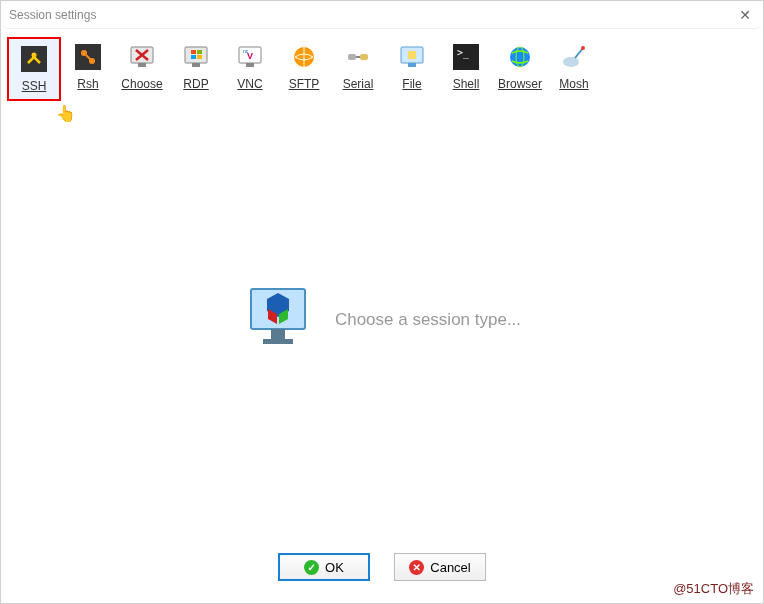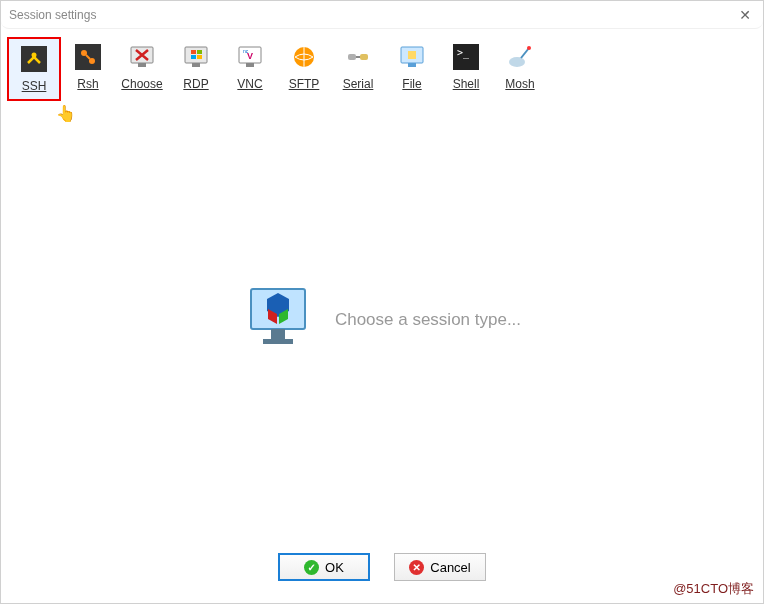--- a/index.html
+++ b/index.html
@@ -121,20 +121,30 @@
       <span class="tool-icon">
           <svg width="26" height="26">
             <rect width="26" height="26" fill="#222"></rect>
             <text x="4" y="12" font-size="10" fill="#fff" font-family="monospace">&gt;_</text>
           </svg>
         </span>
       <span class="tool-label">Shell</span>
     </div>
     <div class="tool-item">
       <span class="tool-icon">
+          <svg width="24" height="24">
+            <circle cx="12" cy="12" r="10" fill="#1a8cff"></circle>
+            <path d="M4 8 Q12 4 20 8 M4 16 Q12 20 20 16" stroke="#7fff00" stroke-width="1.5" fill="none"></path>
+            <ellipse cx="12" cy="12" rx="4" ry="10" fill="none" stroke="#7fff00" stroke-width="1"></ellipse>
+          </svg>
+        </span>
+      <span class="tool-label">Browser</span>
+    </div>
+    <div class="tool-item">
+      <span class="tool-icon">
           <svg width="26" height="26">
             <ellipse cx="10" cy="18" rx="8" ry="5" fill="#c0d8e8"></ellipse>
             <line x1="14" y1="14" x2="22" y2="4" stroke="#4a90c0" stroke-width="2"></line>
             <circle cx="22" cy="4" r="2" fill="#ff3333"></circle>
           </svg>
         </span>
       <span class="tool-label">Mosh</span>
     </div>
   </div>
 

